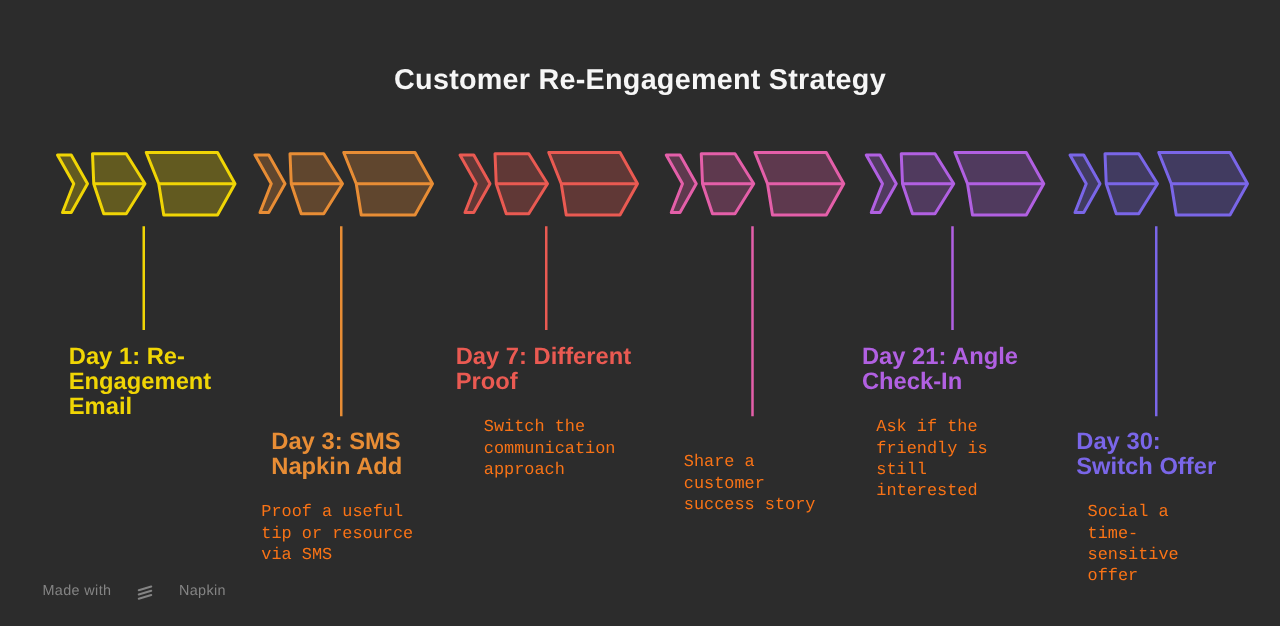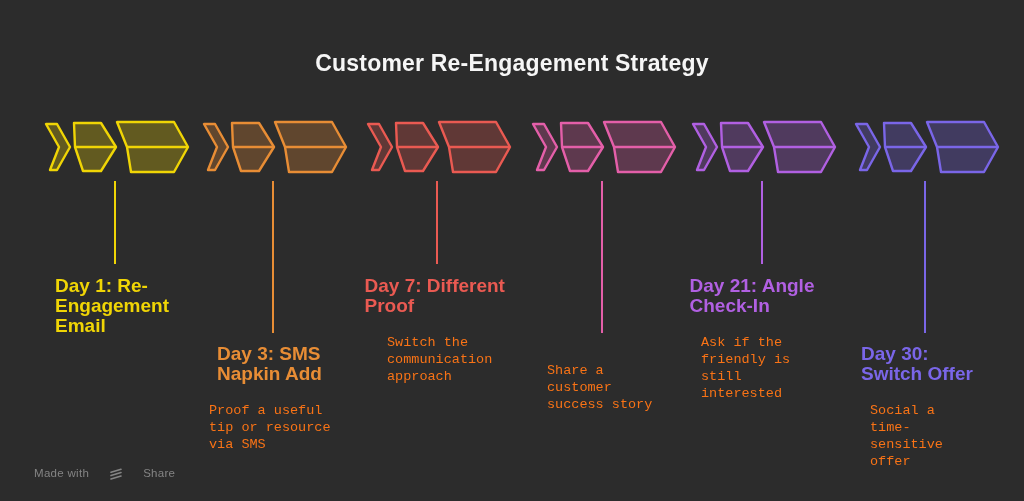--- a/index.html
+++ b/index.html
@@ -120,16 +120,16 @@
 
   <div class="footer">
     <span>Made with</span>
     <svg class="napkin-logo" width="14" height="14" viewBox="0 0 14 14">
       <g stroke="#848484" stroke-width="1.6" stroke-linecap="round" fill="none">
         <path d="M2,5.2 L12,2.2"></path>
           <path d="M2,8.6 L12,5.6"></path>
           <path d="M2,12 L12,9"></path>
       </g>
     </svg>
-    <span>Share</span>
+    <span>Napkin</span>
   </div>
 
 </div>
 
 </body></html>

